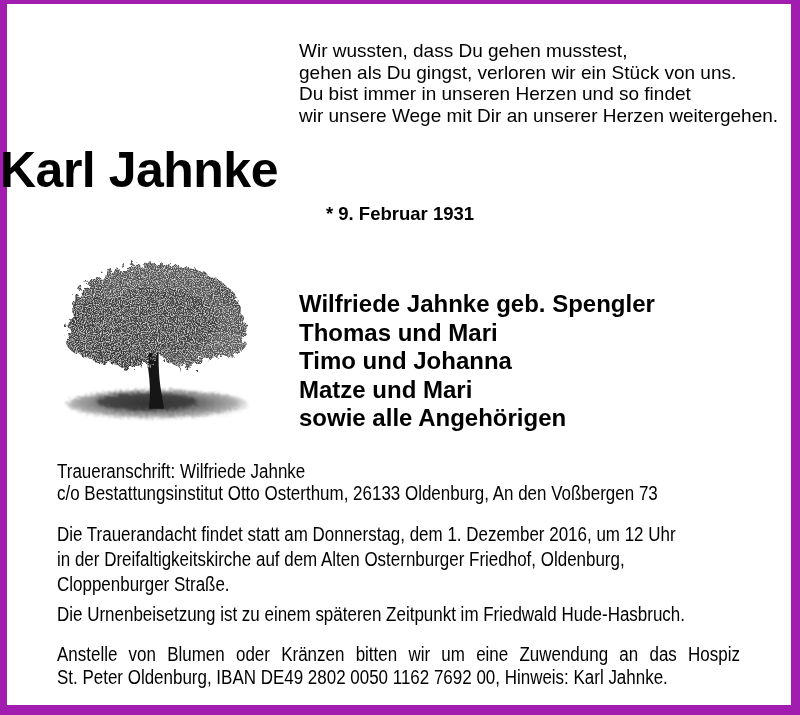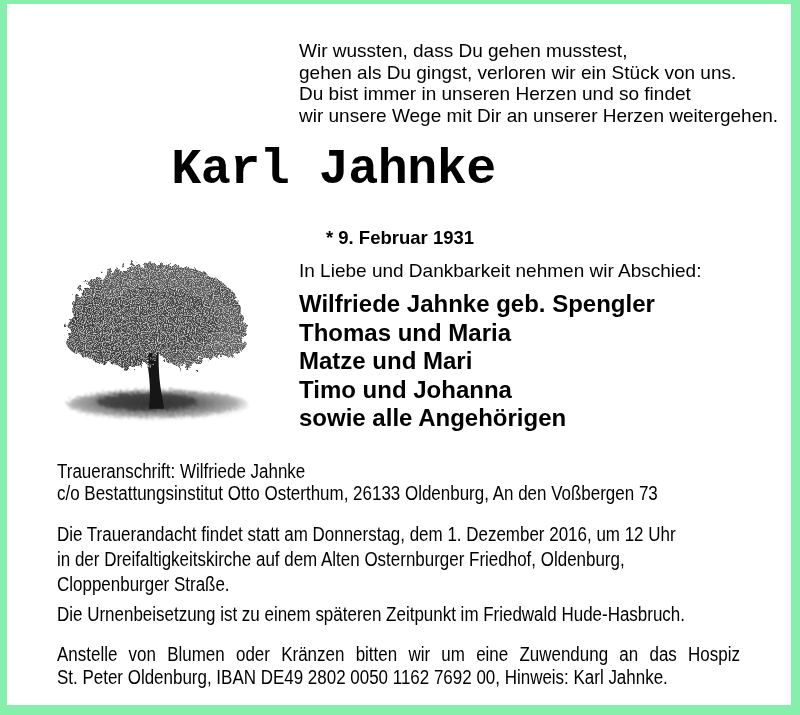--- a/index.html
+++ b/index.html
@@ -1,24 +1,24 @@
 <!DOCTYPE html>
 <html><head>
 <meta charset="utf-8">
 <style>
   html,body{margin:0;padding:0;background:#000;}
   .page{
-    position:relative;width:800px;height:715px;background:#86efac;
+    position:relative;width:800px;height:715px;background:#a21caf;
     overflow:hidden;font-family:"Liberation Sans",sans-serif;color:#000;
   }
   .sheet{position:absolute;left:7px;top:4px;right:9px;bottom:10px;background:#fff;}
   .abs{position:absolute;z-index:2;}
   .verse{left:299px;top:40px;font-size:19px;line-height:21.7px;white-space:nowrap;}
-  .name{left:0;top:144px;width:667px;text-align:center;font-size:50px;font-weight:bold;line-height:52px;letter-spacing:-0.5px;font-family:Liberation Mono, monospace;}
-  .dates{left:0;top:203px;width:800px;display:flex;justify-content:center;gap:68px;font-size:18.5px;font-weight:bold;white-space:nowrap;margin-top:24px;}
+  .name{left:0;top:144px;width:667px;text-align:left;font-size:50px;font-weight:bold;line-height:52px;letter-spacing:-0.5px;}
+  .dates{left:0;top:203px;width:800px;display:flex;justify-content:center;gap:68px;font-size:18.5px;font-weight:bold;white-space:nowrap;}
   .tree{left:62px;top:257px;width:192px;height:174px;}
   .intro{left:299px;top:260px;font-size:19px;white-space:nowrap;}
   .mourners{left:299px;top:290px;font-size:24px;font-weight:bold;line-height:28.5px;white-space:nowrap;}
   .cond{left:57px;transform:scaleX(0.87);transform-origin:0 0;font-size:19.5px;white-space:nowrap;}
   .address{top:460px;line-height:22px;}
   .service{top:522px;line-height:25px;}
   .burial{top:603px;line-height:22px;}
   .donation{top:643px;line-height:22.5px;}
   .donation .just{width:785px;white-space:normal;text-align:justify;text-align-last:justify;}
   svg{display:block;}
@@ -81,26 +81,25 @@
         <ellipse cx="94" cy="30" rx="56" ry="24" fill="#575757"></ellipse>
         <ellipse cx="21" cy="84" rx="16" ry="13" fill="#454545"></ellipse>
         <ellipse cx="166" cy="86" rx="15" ry="12" fill="#5d5d5d"></ellipse>
         <ellipse cx="66" cy="96" rx="24" ry="14" fill="#383838"></ellipse>
         <ellipse cx="120" cy="97" rx="20" ry="12" fill="#4f4f4f"></ellipse>
         <ellipse cx="93" cy="64" rx="60" ry="34" fill="#424242"></ellipse>
       </g>
     </svg>
   </div>
 
-  <div class="abs intro">In Liebe und Dankbarkeit nehmen wir Abschied:</div>
   <div class="abs mourners">
     <div>Wilfriede Jahnke geb. Spengler</div>
-    <div>Thomas und Maria</div>
+    <div>Thomas und Mari</div>
+    <div>Timo und Johanna</div>
     <div>Matze und Mari</div>
-    <div>Timo und Johanna</div>
     <div>sowie alle Angehörigen</div>
   </div>
 
   <div class="abs cond address">
     <div>Traueranschrift: Wilfriede Jahnke</div>
     <div>c/o Bestattungsinstitut Otto Osterthum, 26133 Oldenburg, An den Voßbergen 73</div>
   </div>
 
   <div class="abs cond service">
     <div>Die Trauerandacht findet statt am Donnerstag, dem 1. Dezember 2016, um 12 Uhr</div>

